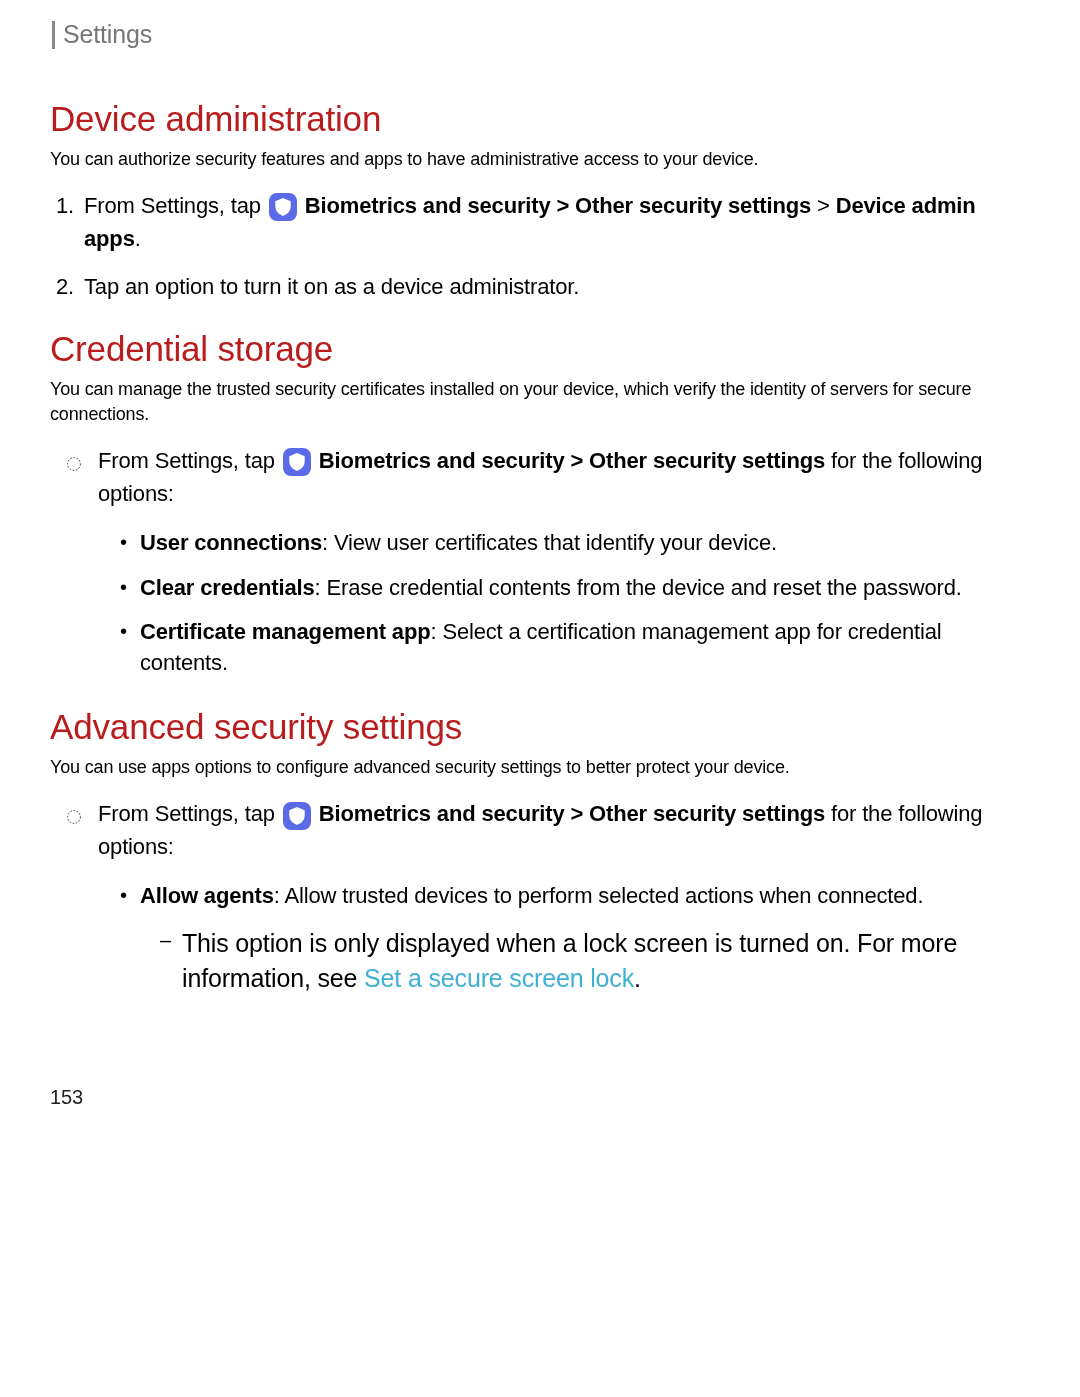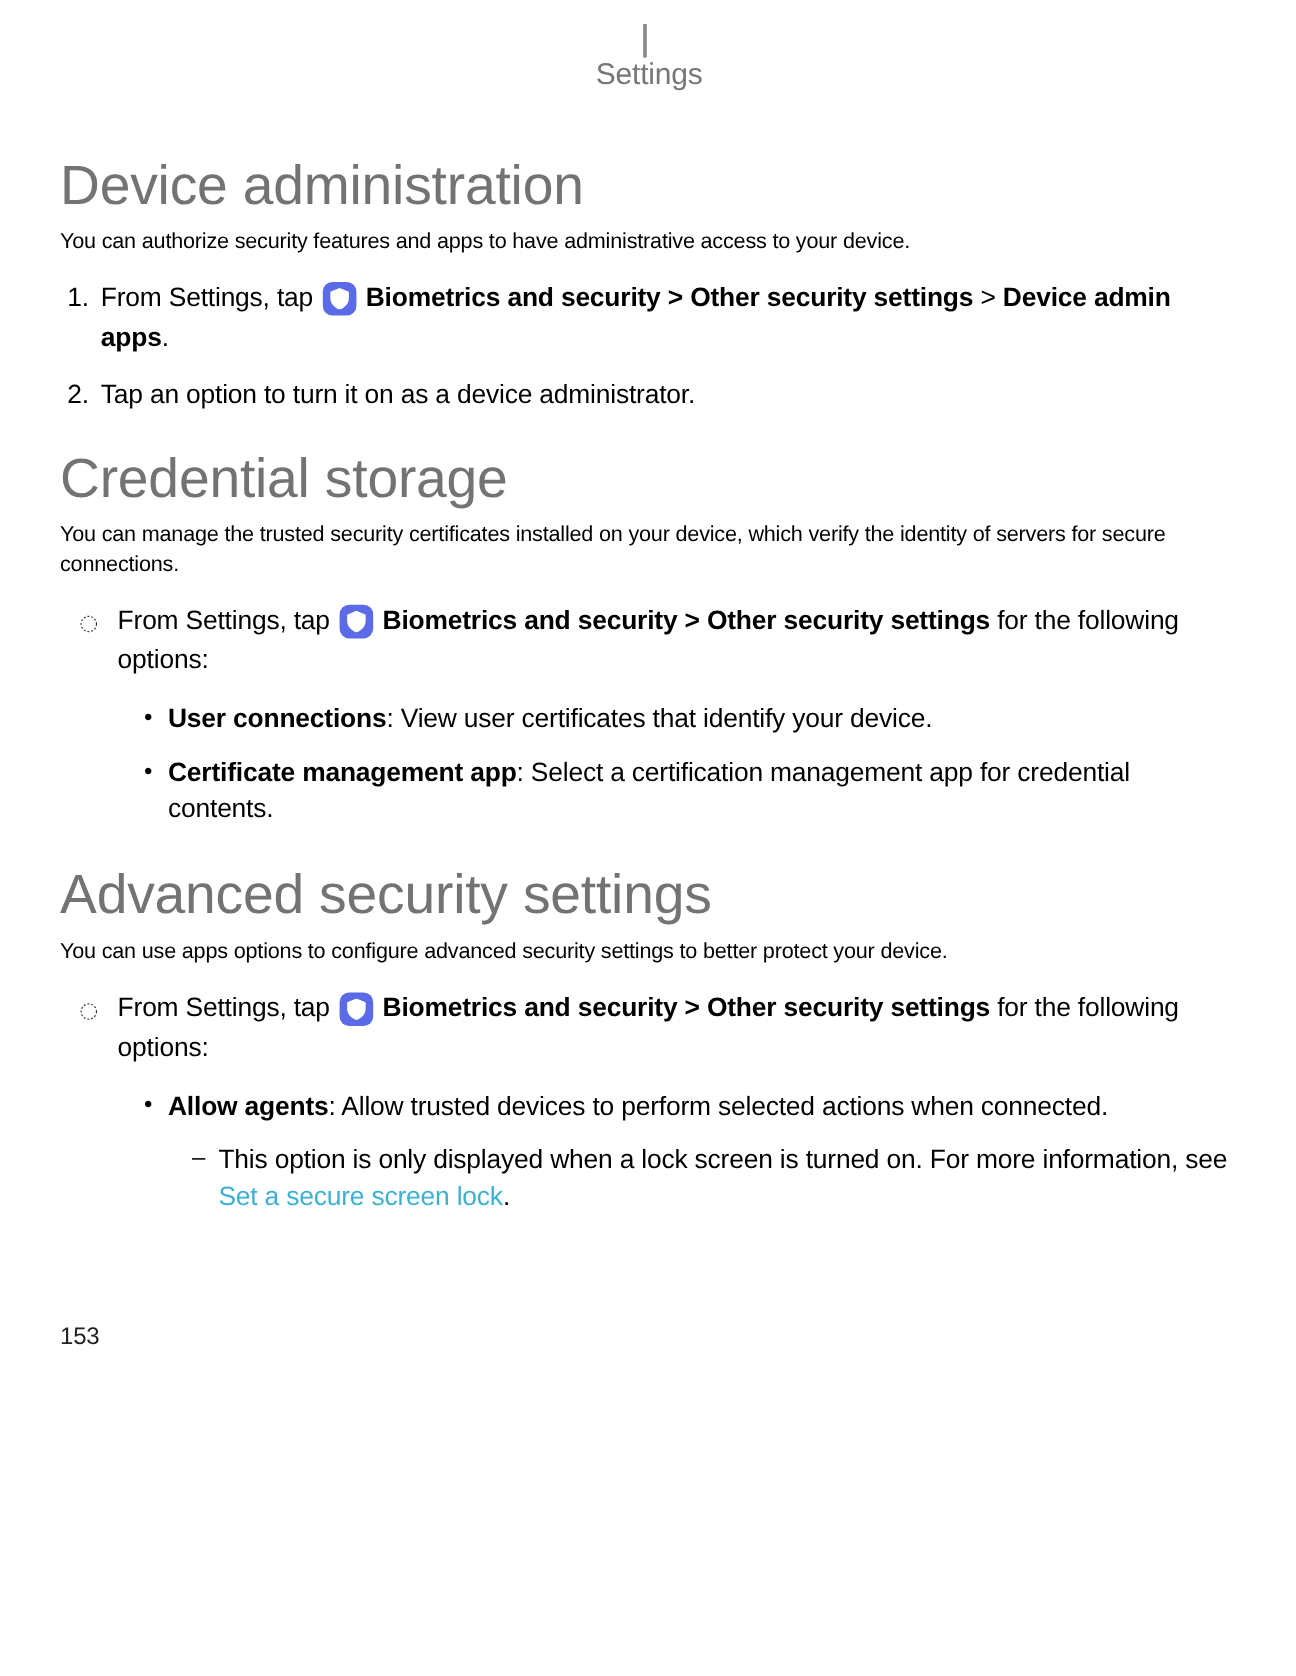--- a/index.html
+++ b/index.html
@@ -13,36 +13,35 @@
       width: 1080px;
       padding: 20px 50px 40px 50px;
       color: #000;
       letter-spacing: -0.01em;
     }
     .header-container {
       display: flex;
       align-items: center;
       margin-bottom: 50px;
       padding-left: 2px;
-      flex-direction: column;
     }
     .header-bar {
       width: 3px;
       height: 28px;
       background: #888;
       margin-right: 8px;
     }
     .header-text {
       font-size: 25px;
       color: #777;
       font-weight: 400;
     }
     .section-title {
-      font-size: 46px;
-      color: #737373;
+      font-size: 35px;
+      color: #b91c1c;
       font-weight: 400;
       margin-bottom: 8px;
       margin-top: 0;
     }
     .section-desc {
       font-size: 18px;
       line-height: 1.35;
       margin-bottom: 18px;
     }
     .numbered-list {
@@ -100,21 +99,21 @@
       left: -20px;
       top: 0;
       font-size: 20px;
     }
     .dash-list {
       list-style: none;
       padding-left: 42px;
       margin-top: 14px;
     }
     .dash-list li {
-      font-size: 22px;
+      font-size: 25px;
       line-height: 1.4;
       position: relative;
       margin-bottom: 12px;
     }
     .dash-list li::before {
       content: "–";
       position: absolute;
       left: -22px;
       top: 0;
     }
@@ -193,20 +192,21 @@
       </span>
       <span>From Settings, tap </span>
       <span class="shield-icon">
         <svg viewBox="0 0 24 28">
             <path fill="#fff" d="M12 0 L24 5 V13 C24 21 18 26 12 28 C6 26 0 21 0 13 V5 Z"></path>
           </svg>
       </span>
       <span class="bold">Biometrics and security</span><span class="bold"> &gt; </span><span class="bold">Other security settings</span><span> for the following options:</span>
       <ul class="dot-list">
         <li><span class="bold">User connections</span><span>: View user certificates that identify your device.</span></li>
+        <li><span class="bold">Clear credentials</span><span>: Erase credential contents from the device and reset the password.</span></li>
         <li><span class="bold">Certificate management app</span><span>: Select a certification management app for credential contents.</span></li>
       </ul>
     </li>
   </ul>
 </div>
 
 <div class="section">
   <h2 class="section-title">Advanced security settings</h2>
   <p class="section-desc">You can use apps options to configure advanced security settings to better protect your device.</p>
   <ul class="circle-list">

